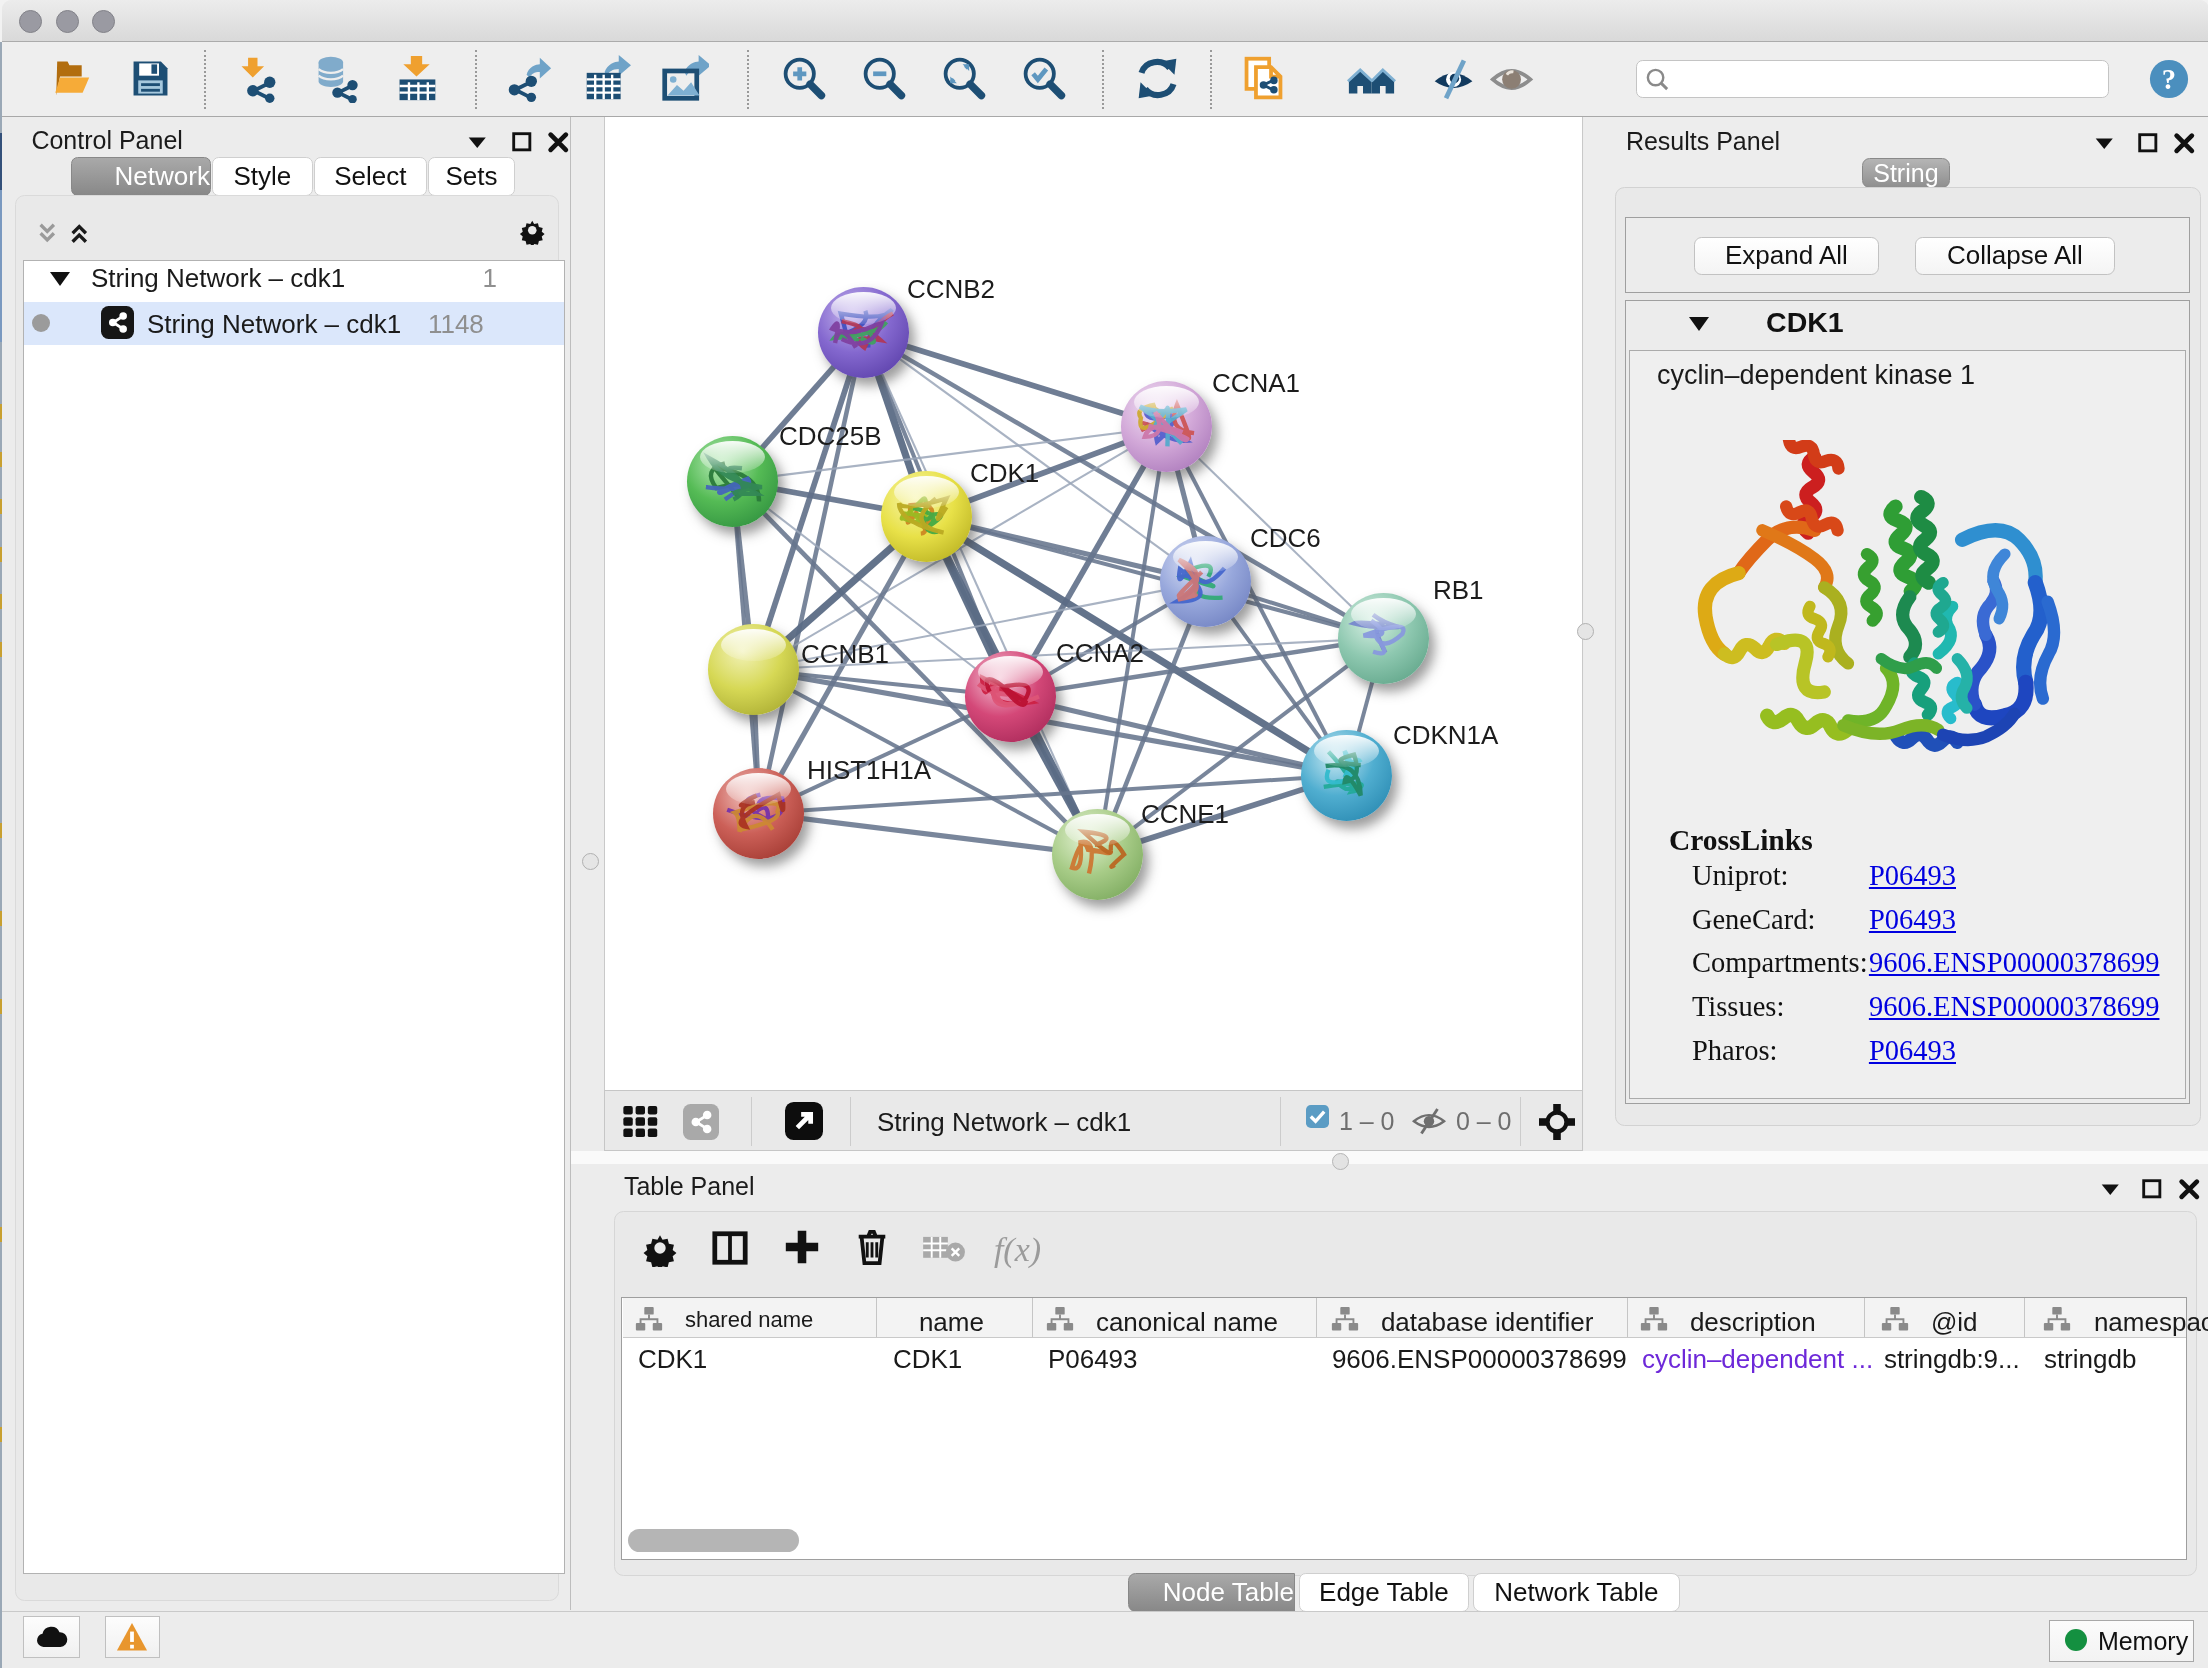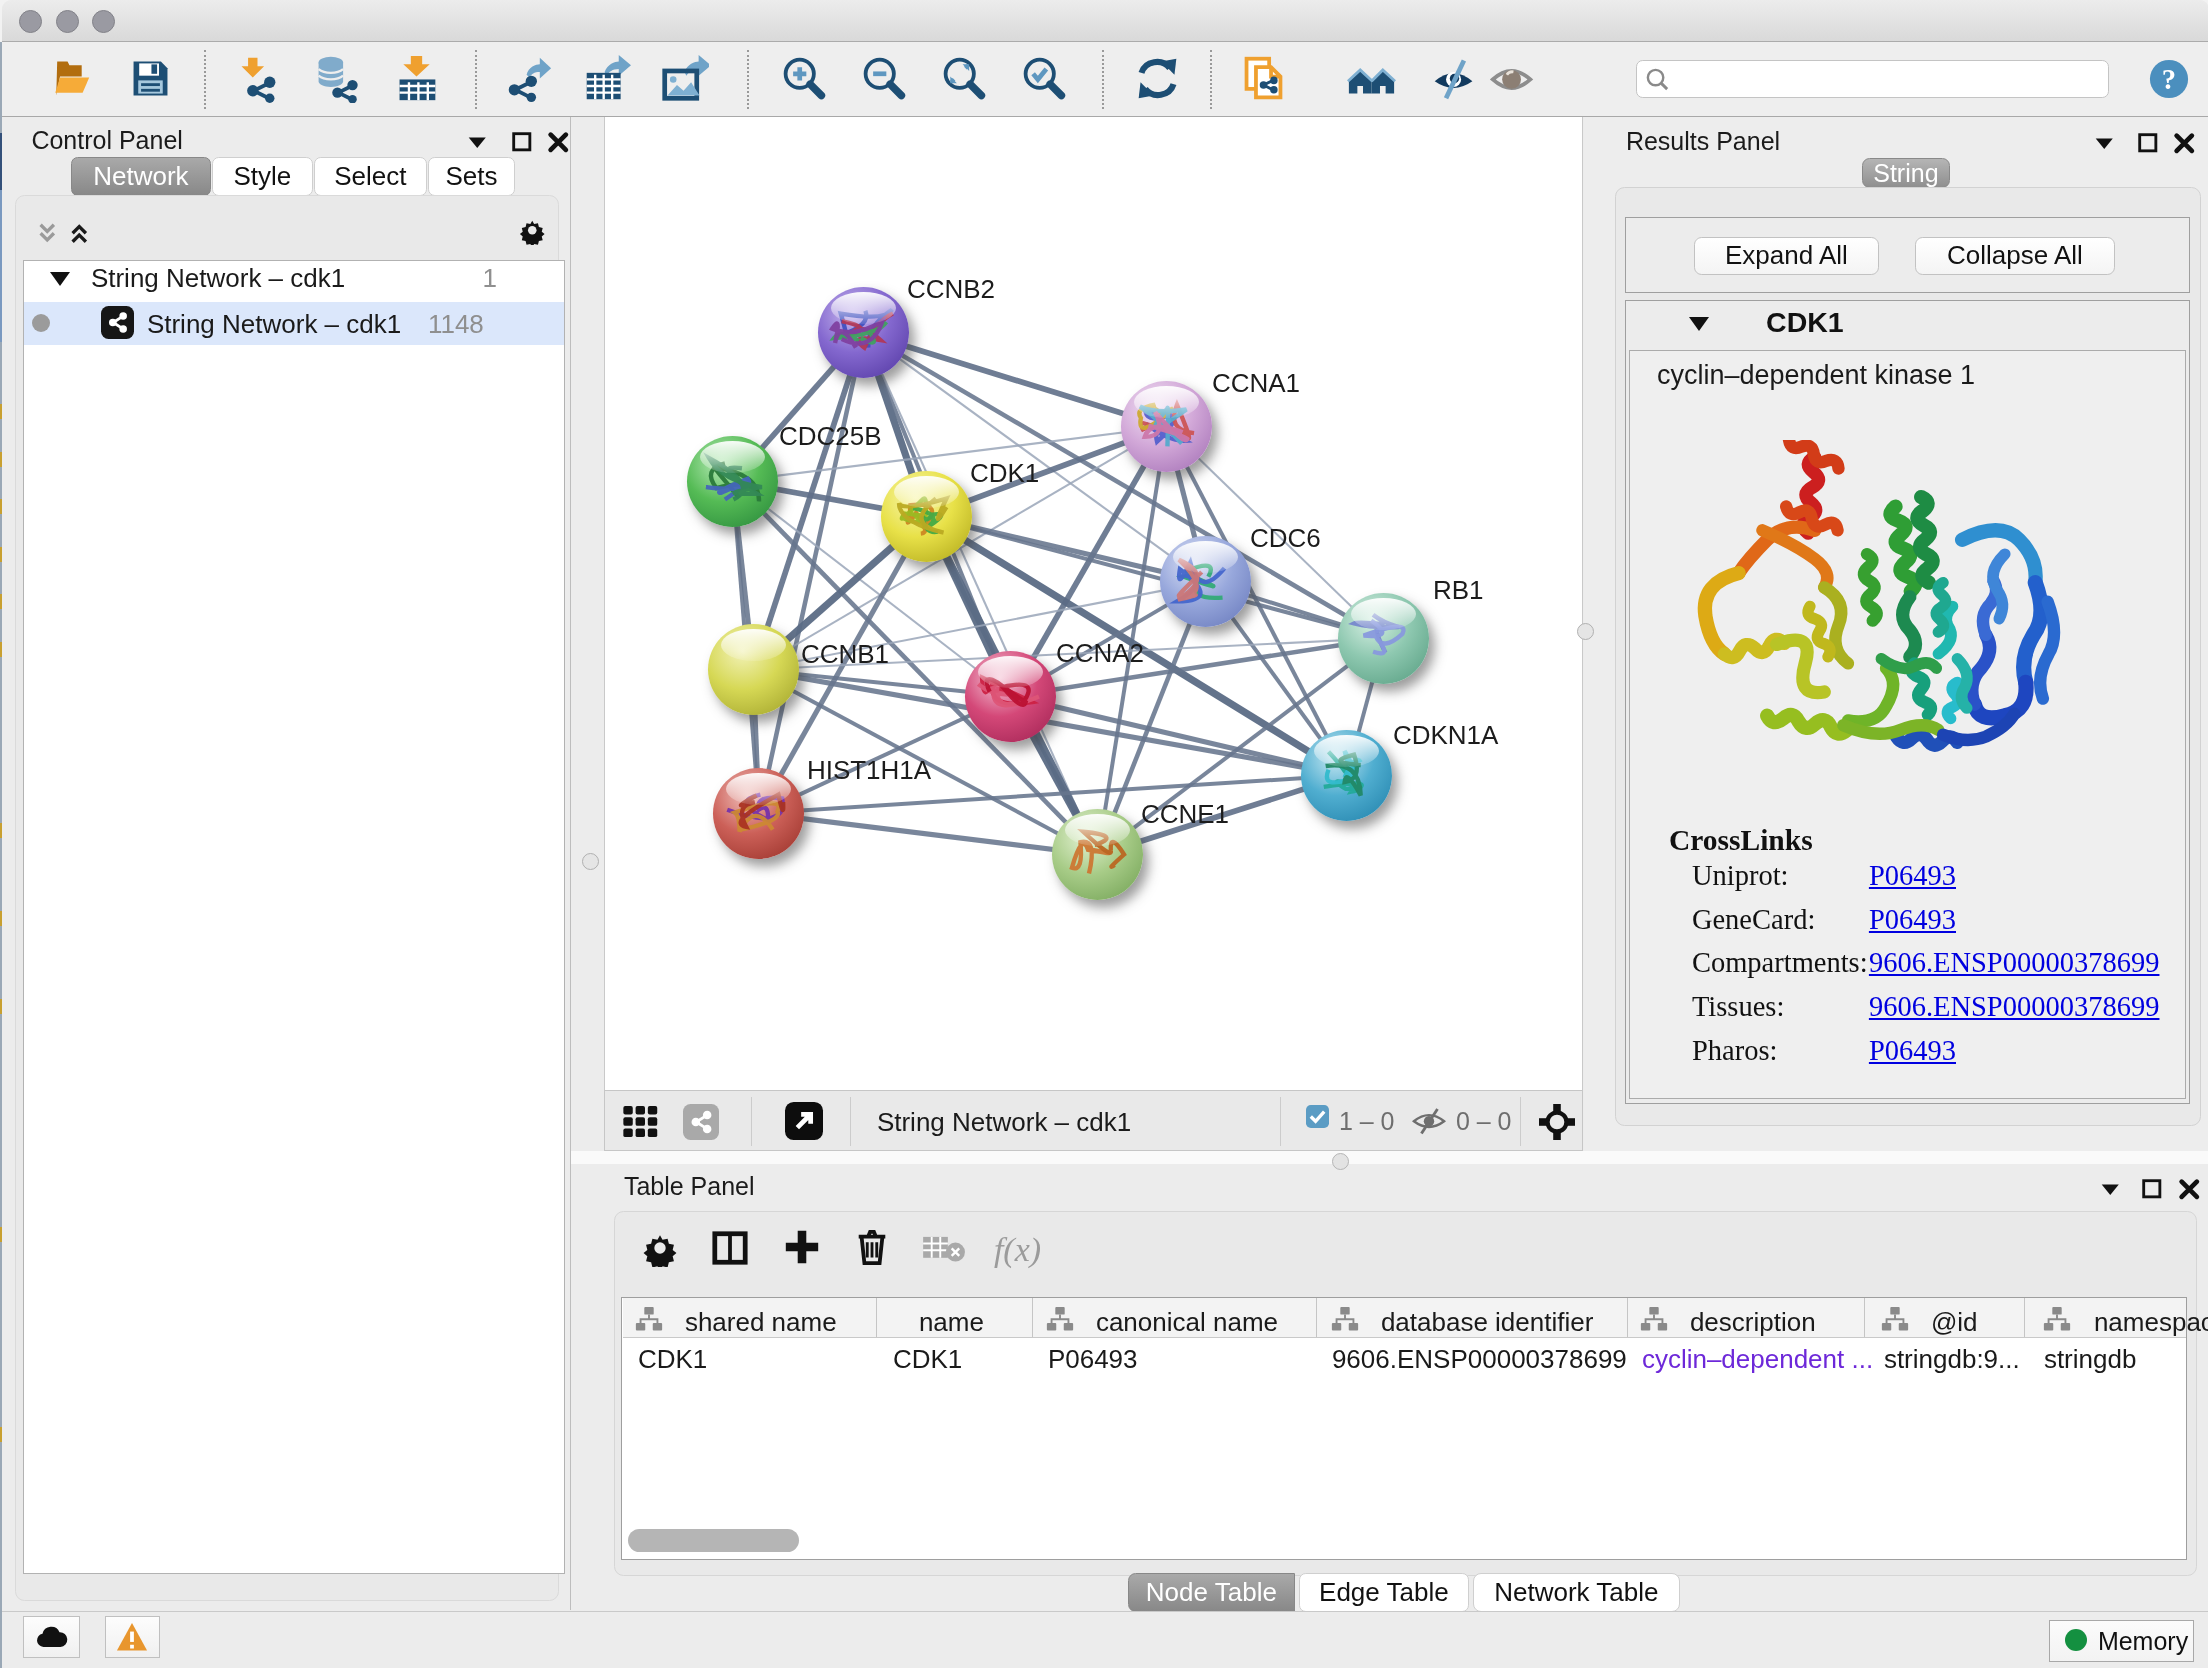--- a/index.html
+++ b/index.html
@@ -19,21 +19,21 @@
   .tbi{position:absolute;top:12.4px;width:49px;height:49px;}
   .tbi svg{width:49px;height:49px;}
   #search{position:absolute;left:1634px;top:18px;width:473px;height:38px;background:#ffffff;
      border:1.9px solid #c4c4c4;border-radius:6.7px;box-sizing:border-box;}
   .ptitle{position:absolute;font-size:25px;color:#1b1b1b;white-space:nowrap;}
   .wb{position:absolute;width:28.5px;height:28.5px;}
   .wb svg{width:28.5px;height:28.5px;}
   #cpanel{position:absolute;left:0px;top:117px;width:569px;height:1493px;background:#ececec;border-right:1px solid #bdbdbd;box-sizing:border-box;}
   .tab{position:absolute;box-sizing:border-box;border:1px solid #cfcfcf;background:#fff;
     border-radius:6.7px;text-align:center;font-size:26px;color:#111;height:39px;line-height:37px;}
-  .tabsel{background:linear-gradient(#a9a9a9,#888888);color:#fff;border:1px solid #888;}
+  .tabsel{background:linear-gradient(#a9a9a9,#888888);color:#fff;border:1px solid #888;text-align:right;}
   #canvas{position:absolute;left:602px;top:117px;width:979px;height:973px;background:#ffffff;
      border-left:1px solid #c9c9c9;border-right:1px solid #c9c9c9;box-sizing:border-box;overflow:hidden;}
   #netstatus{position:absolute;left:602px;top:1090px;width:979px;height:61px;background:#e9e9e9;
      border:1px solid #c6c6c6;box-sizing:border-box;}
   #rpanel{position:absolute;left:1582px;top:117px;width:625px;height:1493px;background:#ededed;}
   #tpanel{position:absolute;left:569px;top:1151px;width:1638px;height:460px;background:#ececec;}
   #bottombar{position:absolute;left:0;top:1611px;width:2207px;height:57px;background:#ececec;border-top:1px solid #c9c9c9;}
   .node{position:absolute;width:91px;height:91px;border-radius:50%;}
   .node svg{position:absolute;left:0;top:0;}
   .gloss{position:absolute;left:13.3px;top:4.8px;width:65px;height:32px;border-radius:50%;
@@ -570,21 +570,21 @@
         <div class="colsep" style="left:1401px;"></div>
   </div>
   <svg style="position:absolute;left:63px;top:154px;" width="30" height="28.5" viewBox="0 0 32 30">
 <g fill="#8a8a8a">
           <rect x="11" y="2" width="10" height="8" rx="1"></rect>
           <rect x="2" y="19" width="10" height="8" rx="1"></rect>
           <rect x="20" y="19" width="10" height="8" rx="1"></rect>
         </g>
 <path d="M16 10v5M7 19v-4h18v4" stroke="#8a8a8a" stroke-width="2" fill="none"></path>
       </svg>
-  <div style="position:absolute;left:114px;top:156px;font-size:26px;color:#1a1a1a;white-space:nowrap;">shared name</div>
+  <div style="position:absolute;left:114px;top:156px;font-size:22px;color:#1a1a1a;white-space:nowrap;">shared name</div>
   <div style="position:absolute;left:348px;top:156px;font-size:26px;color:#1a1a1a;white-space:nowrap;">name</div>
   <svg style="position:absolute;left:474px;top:154px;" width="30" height="28.5" viewBox="0 0 32 30">
 <g fill="#8a8a8a">
           <rect x="11" y="2" width="10" height="8" rx="1"></rect>
           <rect x="2" y="19" width="10" height="8" rx="1"></rect>
           <rect x="20" y="19" width="10" height="8" rx="1"></rect>
         </g>
 <path d="M16 10v5M7 19v-4h18v4" stroke="#8a8a8a" stroke-width="2" fill="none"></path>
       </svg>
   <div style="position:absolute;left:525px;top:156px;font-size:26px;color:#1a1a1a;white-space:nowrap;">canonical name</div>

